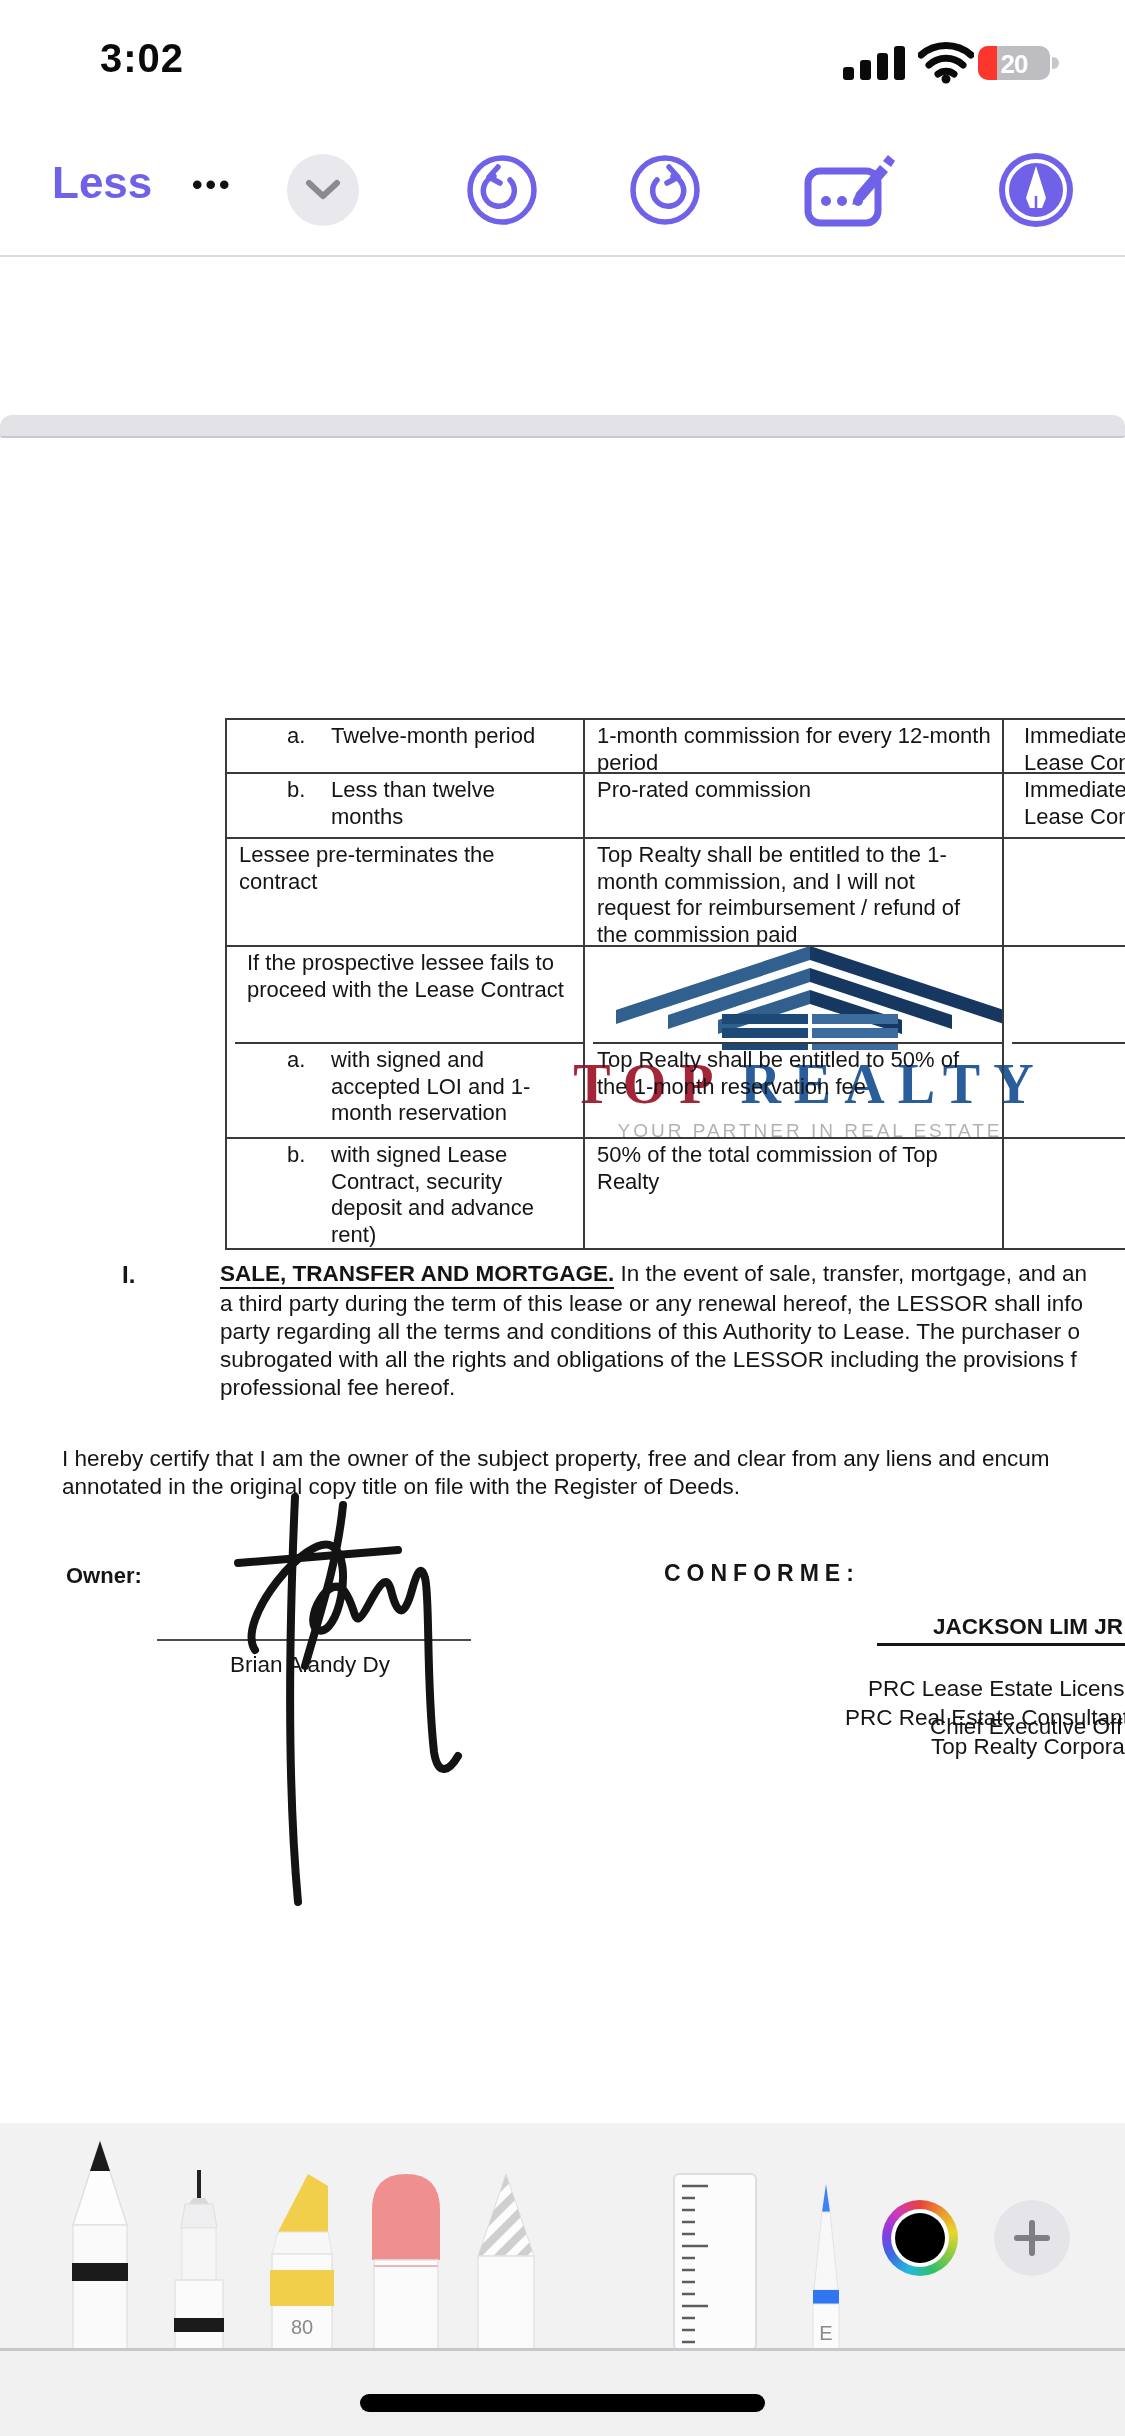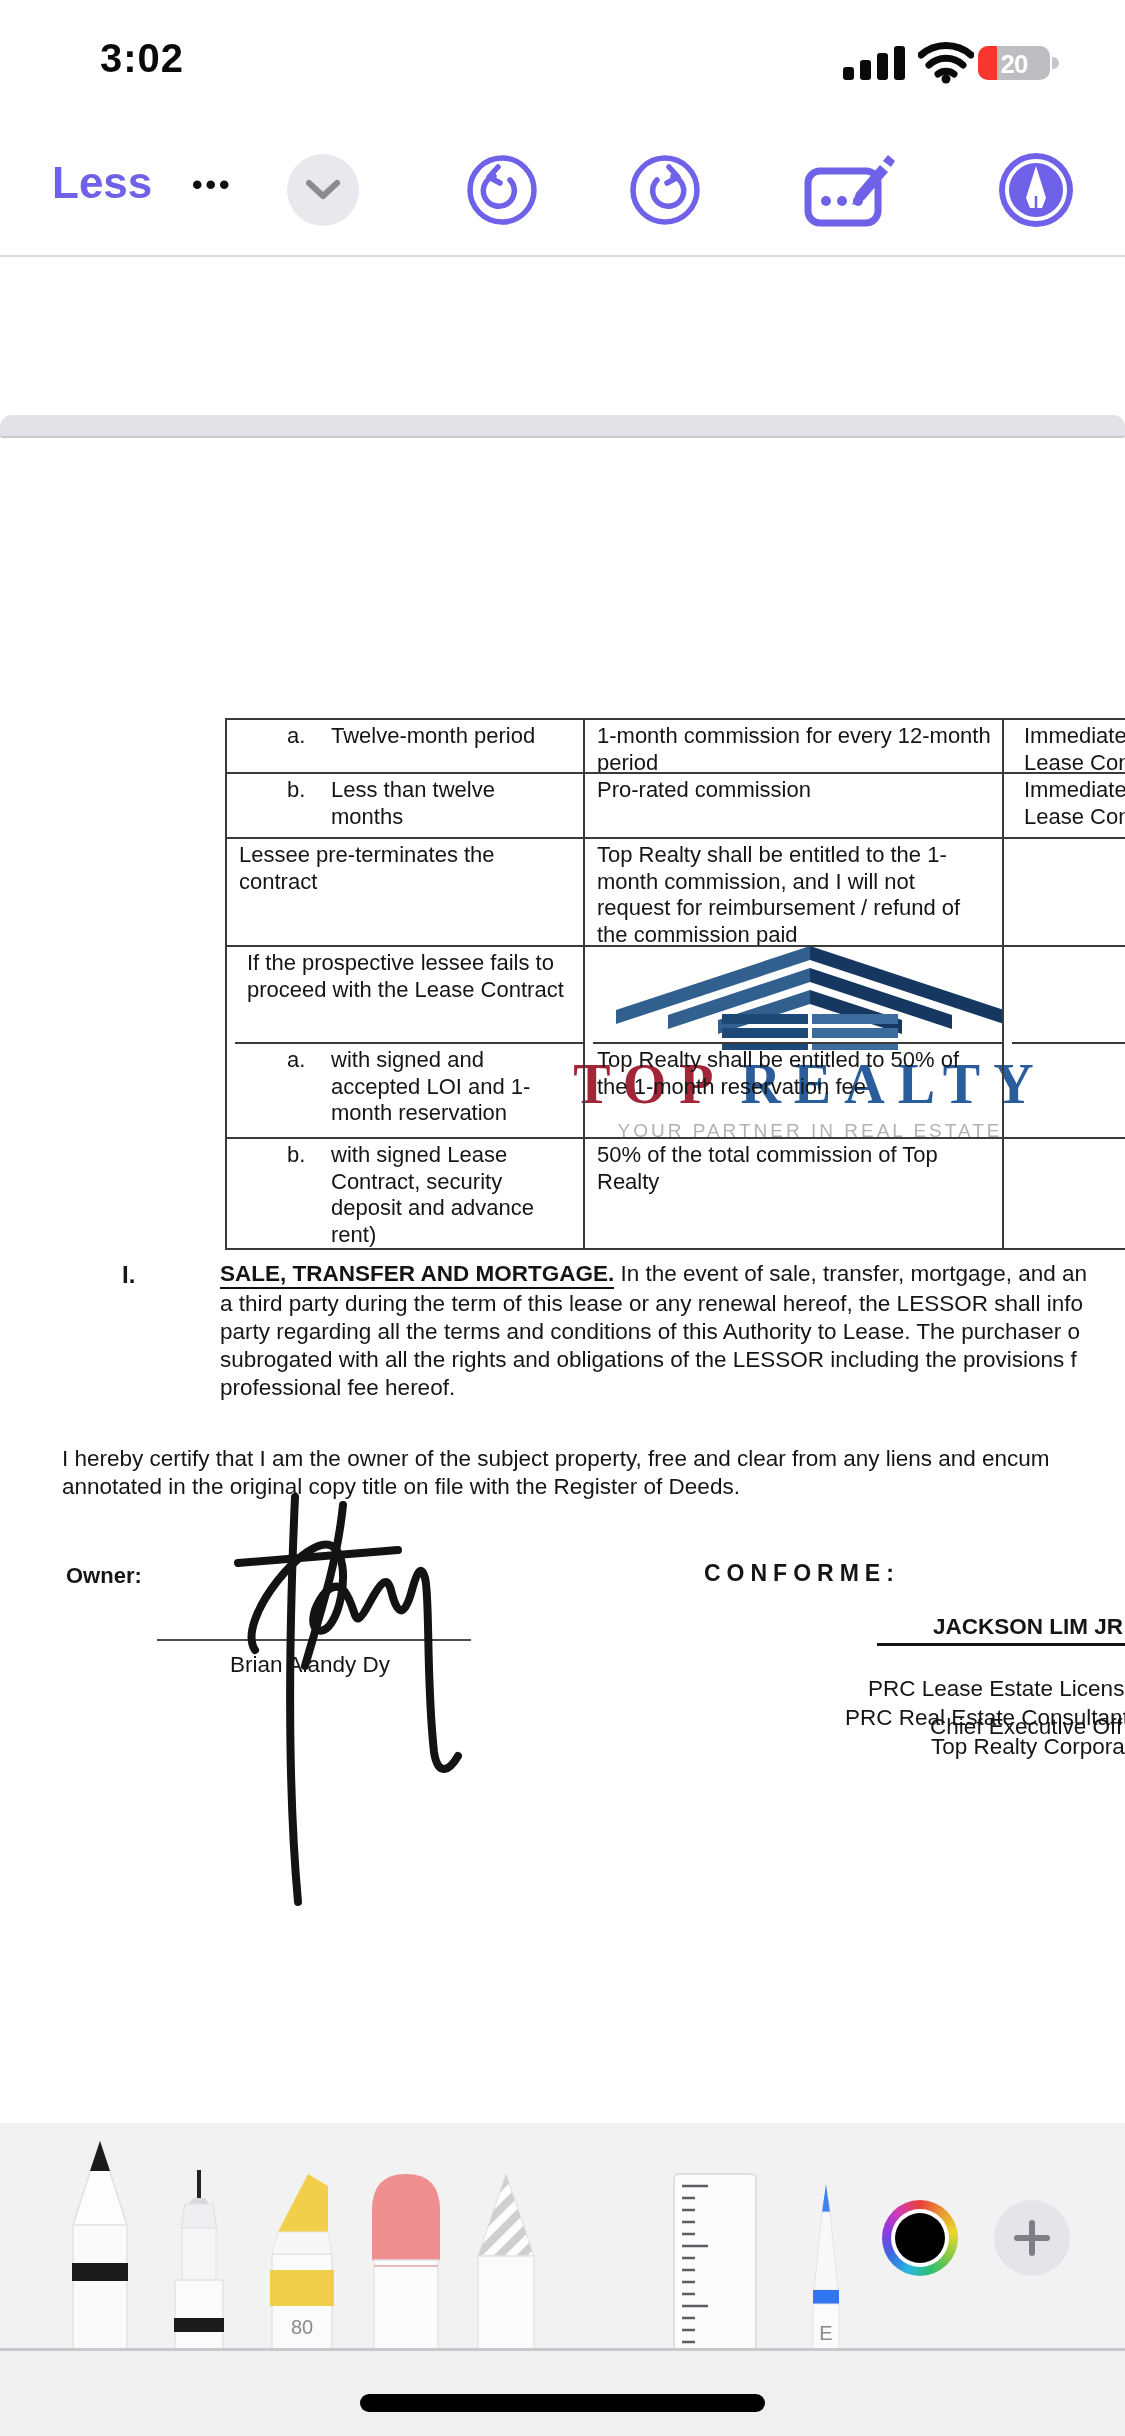--- a/index.html
+++ b/index.html
@@ -48,21 +48,21 @@
   .pre { white-space:pre-line; }
 
   .clause-mk { left:122px; top:1261px; font-size:24px; font-weight:700; }
   .clause-line { left:220px; width:1000px; white-space:nowrap; font-size:22.5px; }
   .clause-head { font-weight:700; border-bottom:2.5px solid #111; padding-bottom:1px; }
   .cert-line { left:62px; width:1100px; white-space:nowrap; font-size:22.5px; }
 
   .owner-label { left:66px; top:1563px; font-size:22px; font-weight:700; }
   .sig-line { left:157px; top:1639px; width:314px; height:2px; background:#4c4c4c; }
   .owner-name { left:170px; top:1652px; width:280px; text-align:center; font-size:22.5px; }
-  .conforme { left:664px; top:1560px; font-size:23px; font-weight:700; letter-spacing:6px;margin-left:40px; }
+  .conforme { left:664px; top:1560px; font-size:23px; font-weight:700; letter-spacing:6px; }
   .cf-line { white-space:nowrap; font-size:22.5px; }
   .cf-name { left:933px; top:1614px; font-weight:700; }
   .jk-underline { left:877px; top:1643px; width:300px; height:3px; background:#161616; }
   .cf-title { left:930px; top:1647px; }
   .cf-license { left:868px; top:1676px; }
   .cf-consult { left:845px; top:1705px; }
   .cf-company { left:931px; top:1734px; }
 
   
   .palette { left:0; top:2123px; width:1125px; height:229px; background:#f3f2f3; }

